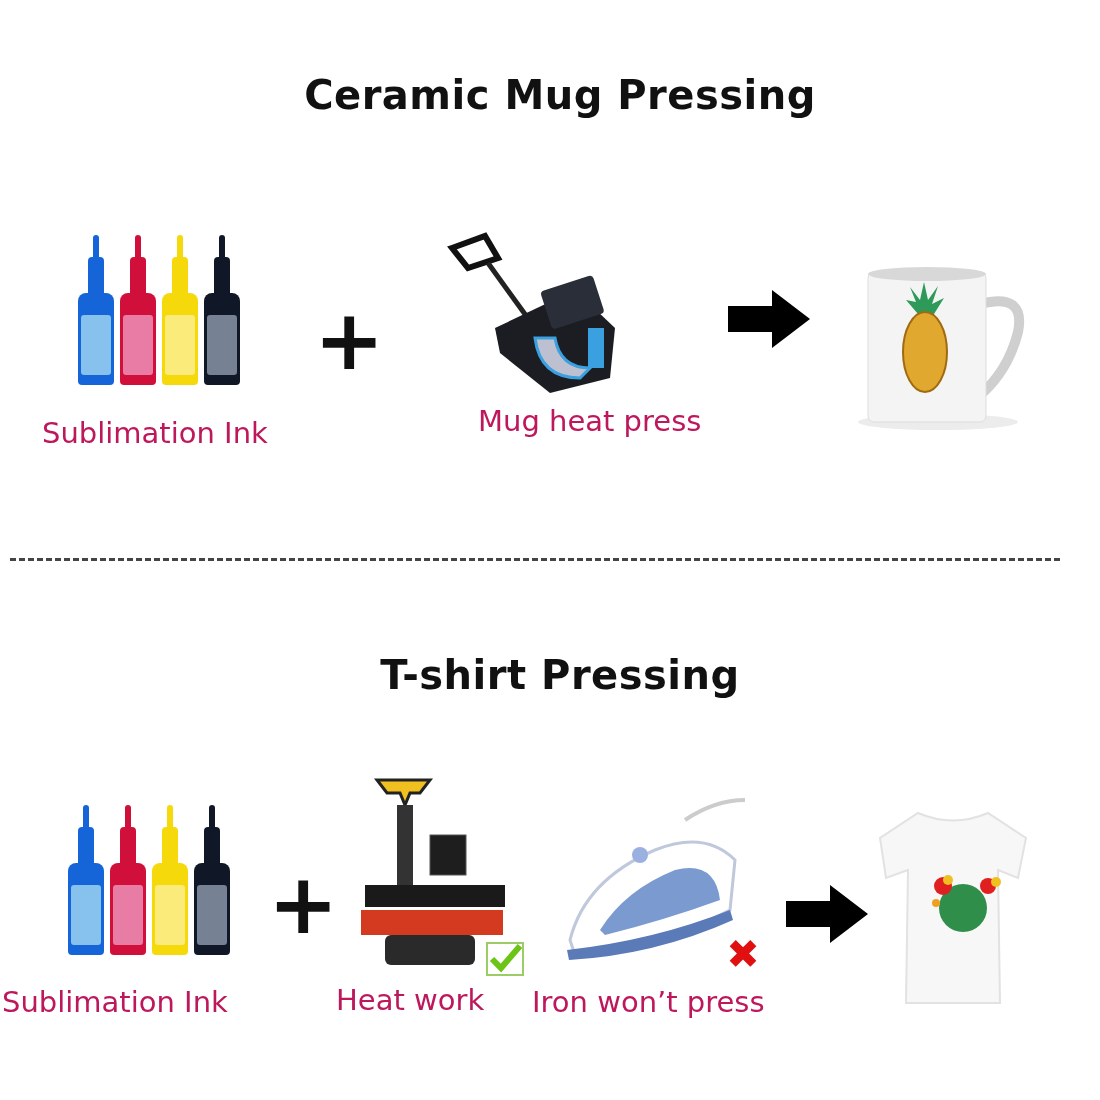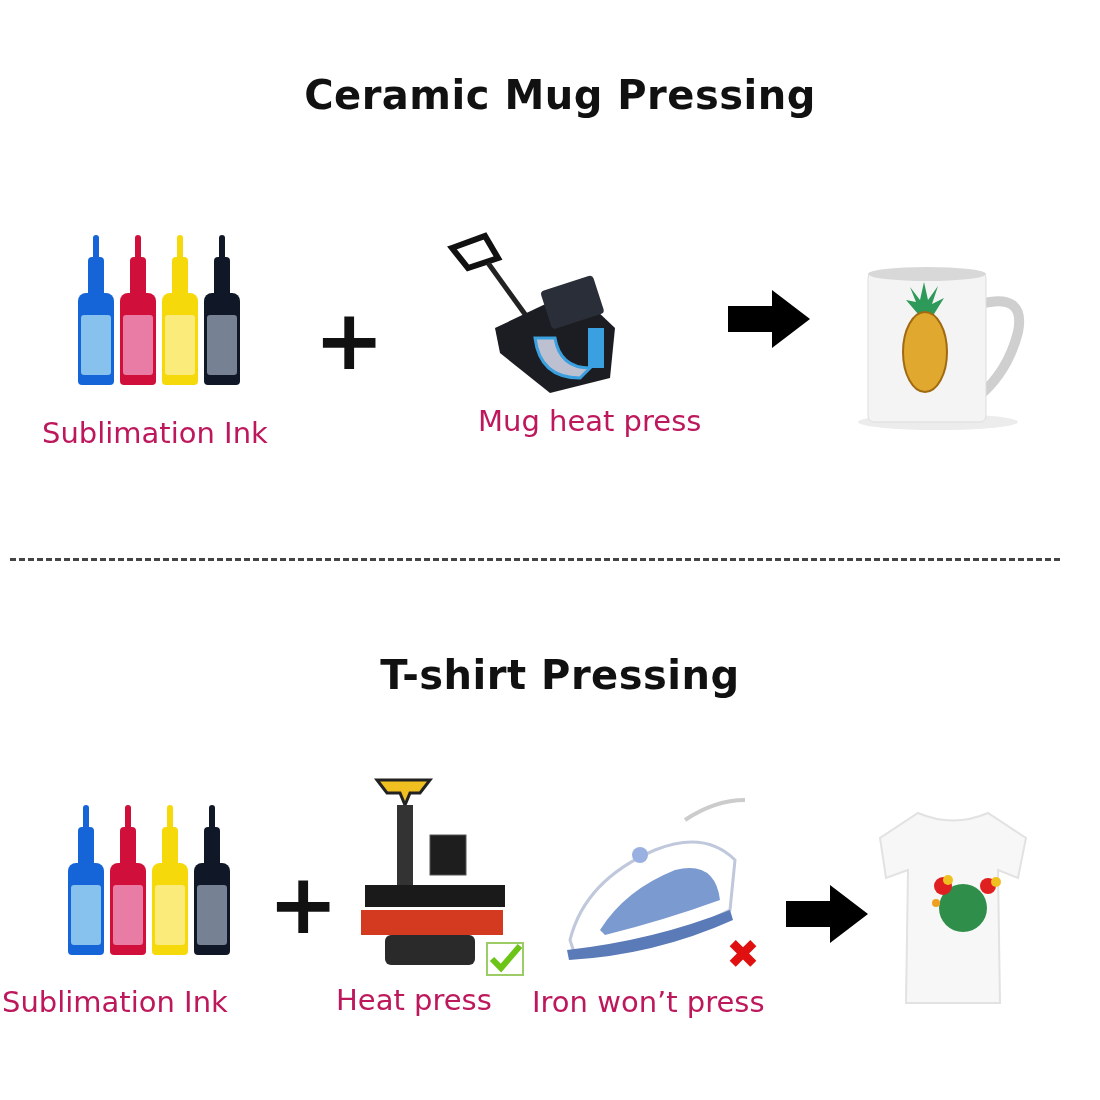--- a/index.html
+++ b/index.html
@@ -112,21 +112,21 @@
     <rect x="10" y="110" width="140" height="22" fill="#1a1a1a"></rect>
     <rect x="6" y="135" width="142" height="25" fill="#d43a20"></rect>
     <rect x="30" y="160" width="90" height="30" rx="6" fill="#2a2a2a"></rect>
   </svg>
 </div>
 <div class="abs" style="left:486px;top:942px;width:34px;height:30px;border:2px solid #9ccc65;background:#fff;">
   <svg width="34" height="30" viewBox="0 0 34 30">
       <path d="M4 15 L13 24 L32 2" fill="none" stroke="#6cc417" stroke-width="6"></path>
     </svg>
 </div>
-<div class="abs label" style="left:336px;top:983px;">Heat press</div>
+<div class="abs label" style="left:336px;top:983px;">Heat work</div>
 
 <div class="abs" style="left:565px;top:790px;width:190px;height:175px;">
   <svg width="190" height="175" viewBox="0 0 190 175">
     <path d="M120 30 Q150 10 180 10" fill="none" stroke="#ccc" stroke-width="4"></path>
     <path d="M5 150 Q20 90 90 60 Q140 40 170 70 L165 120 Q110 150 10 165 Z" fill="#fff" stroke="#c0c8dc" stroke-width="3"></path>
     <path d="M35 140 Q60 100 110 80 Q150 70 155 110 Q100 130 40 145 Z" fill="#7a9ad0"></path>
     <path d="M2 160 Q90 150 165 120 L168 130 Q90 165 4 170 Z" fill="#5a7ab8"></path>
     <circle cx="75" cy="65" r="8" fill="#9ab0e0"></circle>
   </svg>
 </div>

